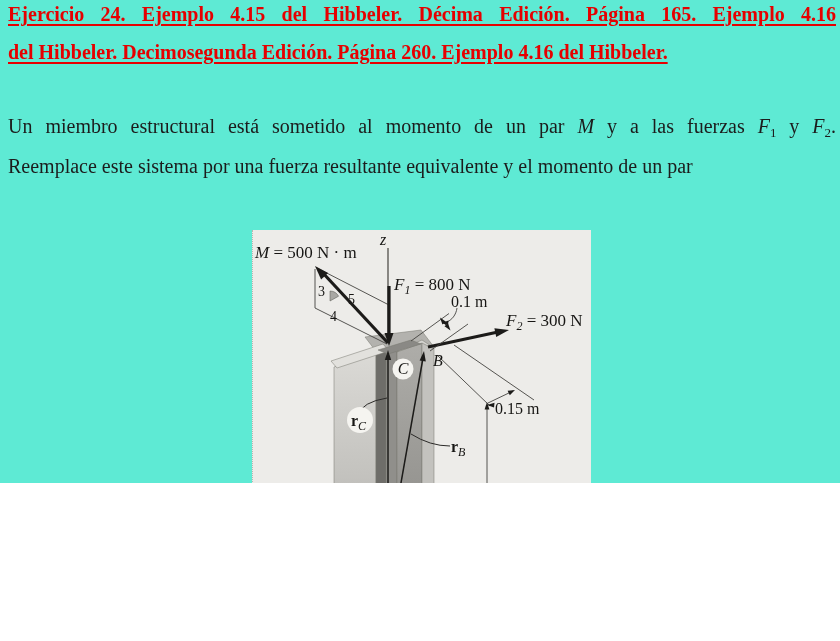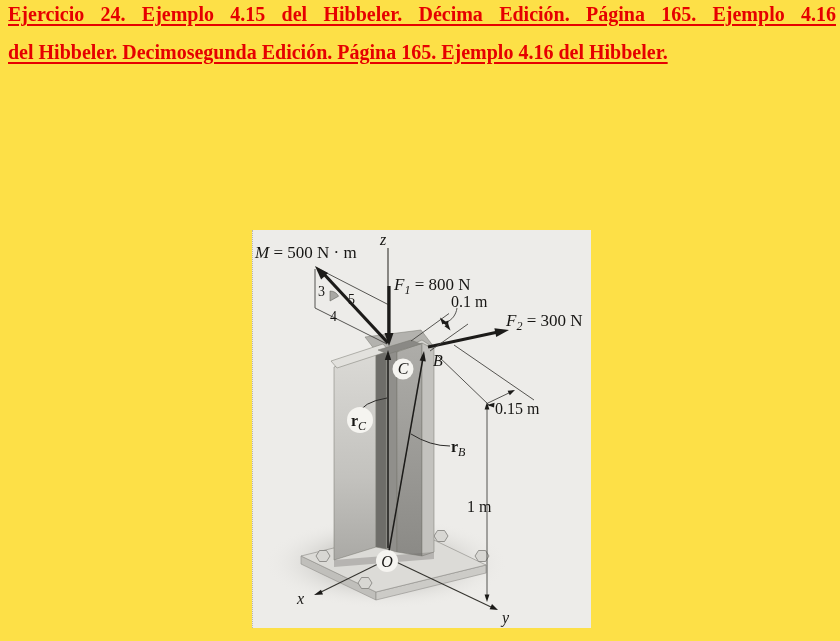--- a/index.html
+++ b/index.html
@@ -1,16 +1,16 @@
 <!DOCTYPE html>
 <html><head>
 <meta charset="utf-8">
 <style>
   html,body{margin:0;padding:0;background:#ffffff;}
-  .page{position:relative;width:840px;height:641px;background:#fde047;overflow:hidden;
+  .page{position:relative;width:840px;height:483px;background:#5eead4;overflow:hidden;
         font-family:"Liberation Serif",serif;}
   .title{position:absolute;left:8px;top:-4px;width:828px;
          font-weight:700;font-size:20px;line-height:37.6px;color:#e60000;}
   .title .tline{text-align:justify;text-align-last:justify;
          text-decoration:underline;text-decoration-thickness:2px;text-underline-offset:3px;}
   .title .tline:last-child{text-align-last:left;}
   .stmt{position:absolute;left:8px;top:106px;width:828px;
         font-size:20px;line-height:40px;color:#1c1c1c;}
   .stmt .bline{text-align:justify;text-align-last:justify;}
   .stmt .bline:last-child{text-align-last:left;}
@@ -30,24 +30,26 @@
   .hd{fill:#1c1b19;stroke:none;}
   .wcirc{fill:#f5f4f0;}
 </style>
 </head>
 <body>
 
 <div class="page">
 
   <div class="title">
     <div class="tline">Ejercicio 24. Ejemplo 4.15 del Hibbeler. Décima Edición. Página 165. Ejemplo 4.16</div>
-    <div class="tline">del Hibbeler. Decimosegunda Edición. Página 165. Ejemplo 4.16 del Hibbeler.</div>
+    <div class="tline">del Hibbeler. Decimosegunda Edición. Página 260. Ejemplo 4.16 del Hibbeler.</div>
   </div>
 
   <div class="stmt">
+    <div class="bline"><span>Un miembro estructural está sometido al momento de un par </span><i>M</i><span> y a las fuerzas </span><i>F</i><sub>1</sub><span> y </span><i>F</i><sub>2</sub><span>.</span></div>
+    <div class="bline"><span>Reemplace este sistema por una fuerza resultante equivalente y el momento de un par</span></div>
   </div>
 
   <div class="fig">
     <svg width="338" height="398" viewBox="252 230 338 398">
       <defs>
         <radialGradient id="shadowG" cx="50%" cy="50%" r="50%">
           <stop offset="0%" stop-color="#aeada9" stop-opacity="0.95"></stop>
           <stop offset="55%" stop-color="#c2c1bd" stop-opacity="0.55"></stop>
           <stop offset="100%" stop-color="#edece9" stop-opacity="0"></stop>
         </radialGradient>

